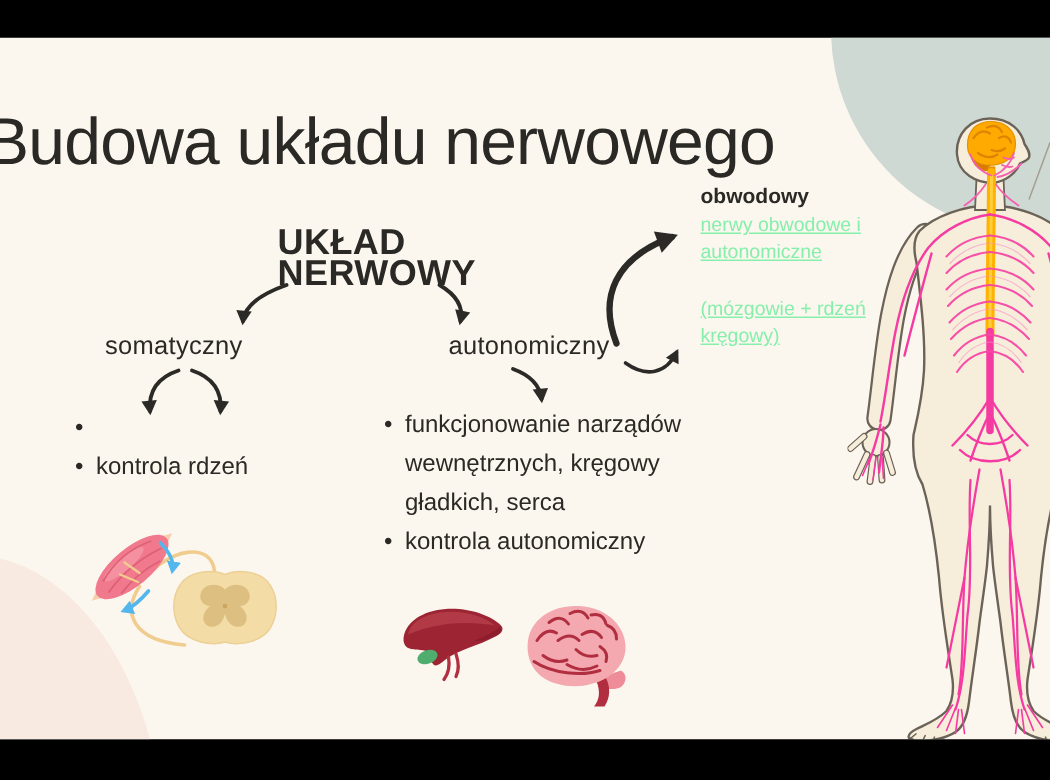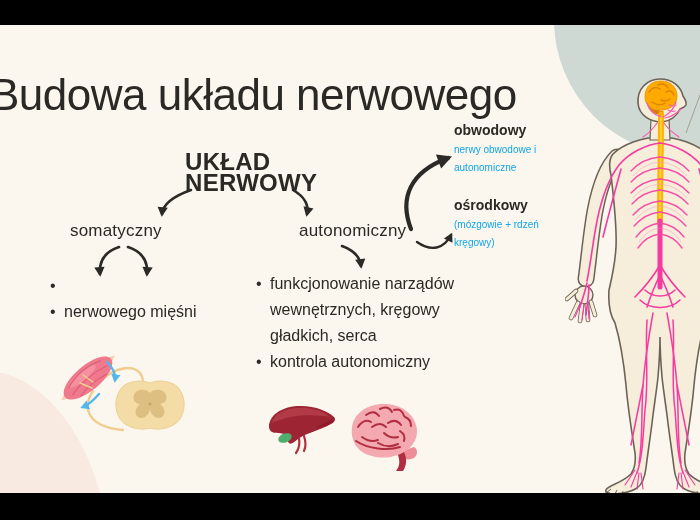--- a/index.html
+++ b/index.html
@@ -36,25 +36,25 @@
   }
   .branchlabel{position:absolute;z-index:4;font-size:17px;font-weight:400;letter-spacing:.2px;}
   .lbl-somatic{left:70px;top:221px;}
   .lbl-autonomic{left:299px;top:221px;}
   .list{position:absolute;z-index:4;font-size:16px;line-height:26px;}
   .list-somatic{left:50px;top:273px;}
   .list-autonomic{left:256px;top:271px;}
   .li{display:flex;align-items:flex-start;}
   .dot{width:14px;flex:0 0 14px;}
   .litext{white-space:pre-line;}
-  .sideblock{position:absolute;left:454px;z-index:4;}
+  .sideblock{position:absolute;left:467px;z-index:4;}
   .sb-peripheral{top:122px;}
   .sb-central{top:197px;}
   .sideblock .sbt{font-size:14px;font-weight:700;margin:0 0 3px 0;}
-  .sideblock .sbd{font-size:10px;line-height:18px;color:#0ea5e9;white-space:pre-line;}
+  .sideblock .sbd{font-size:13px;line-height:18px;color:#86efac;white-space:pre-line;text-decoration:underline;}
   svg{display:block;}
   .overlay{position:absolute;left:0;top:0;z-index:5;pointer-events:none;}
 </style>
 </head>
 <body>
 
 <div class="stage">
   <div class="blob-teal"></div>
   <div class="blob-pink"></div>
 
@@ -207,21 +207,21 @@
 NERWOWY</div>
 <div class="branchlabel lbl-somatic">somatyczny</div>
 <div class="branchlabel lbl-autonomic">autonomiczny</div>
 
 <div class="list list-somatic">
   <div class="li">
     <span class="dot">•</span>
   </div>
   <div class="li">
     <span class="dot">•</span>
-    <span class="litext">nerwowego mięśni</span>
+    <span class="litext">kontrola rdzeń</span>
   </div>
 </div>
 
 <div class="list list-autonomic">
   <div class="li">
     <span class="dot">•</span>
     <span class="litext">funkcjonowanie narządów
 wewnętrznych, kręgowy
 gładkich, serca</span>
   </div>
@@ -230,21 +230,20 @@
     <span class="litext">kontrola autonomiczny</span>
   </div>
 </div>
 
 <div class="sideblock sb-peripheral">
   <div class="sbt">obwodowy</div>
   <div class="sbd">nerwy obwodowe i
 autonomiczne</div>
 </div>
 <div class="sideblock sb-central">
-  <div class="sbt">ośrodkowy</div>
   <div class="sbd">(mózgowie + rdzeń
 kręgowy)</div>
 </div>
 
 <svg class="overlay" width="700" height="520" viewBox="0 0 700 520">
   <defs>
     <marker id="ah" viewBox="0 0 10 10" refX="6.5" refY="5" markerWidth="4.4" markerHeight="4.4" orient="auto">
       <path d="M0.5,0.5 L9,5 L0.5,9.5 Z" fill="#2b2a26"></path>
     </marker>
     <marker id="ahb" viewBox="0 0 10 10" refX="6.5" refY="5" markerWidth="4" markerHeight="4" orient="auto">

